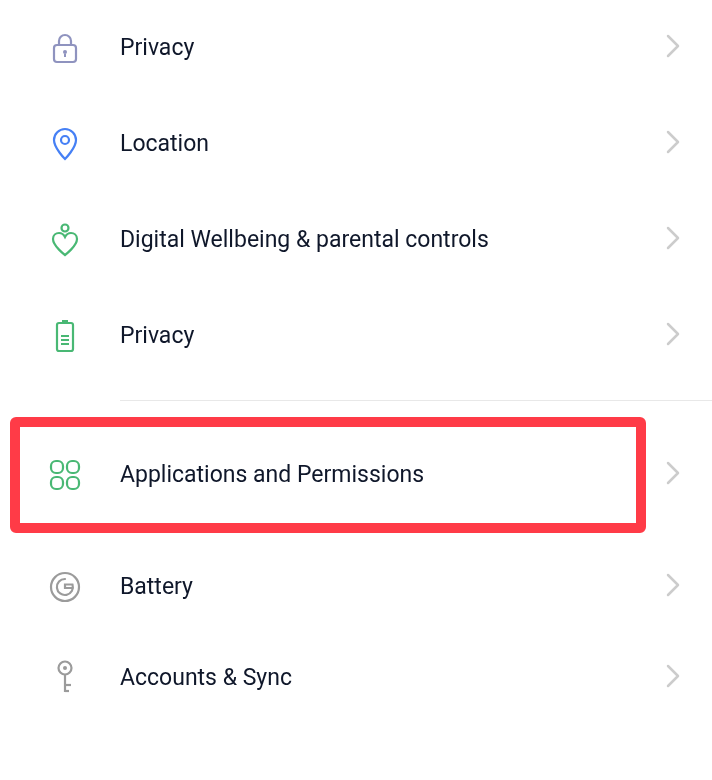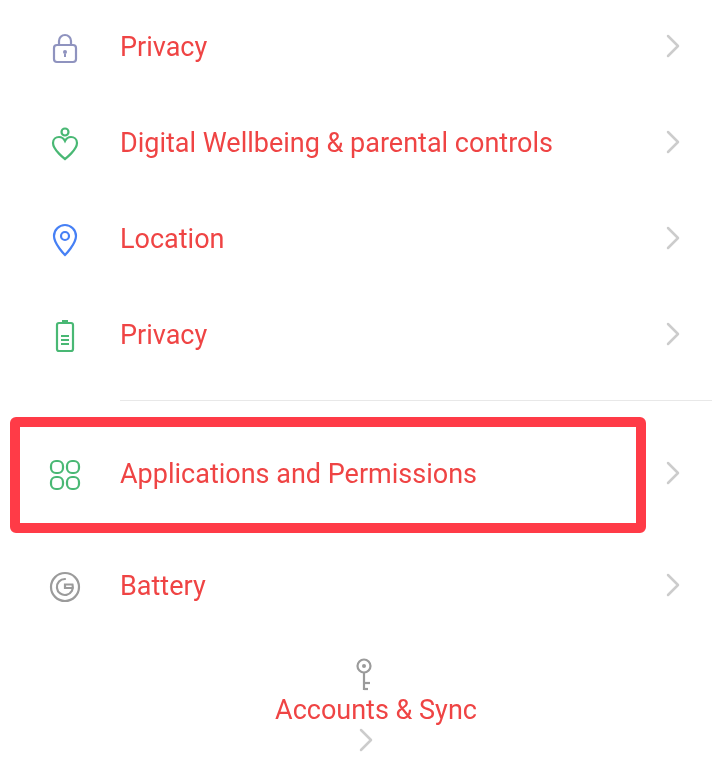--- a/index.html
+++ b/index.html
@@ -32,22 +32,22 @@
       width: 34px;
       height: 34px;
       display: flex;
       align-items: center;
       justify-content: center;
       flex-shrink: 0;
     }
     
     .settings-item .label {
       flex: 1;
-      font-size: 27px;
-      color: #ef4444;
+      font-size: 23px;
+      color: #0f172a;
       margin-left: 38px;
       line-height: 1.3;
       padding-right: 14px;
     }
     
     .settings-item .chevron {
       flex-shrink: 0;
       margin-left: 4px;
     }
     
@@ -100,41 +100,41 @@
     <span class="label">Privacy</span>
     <span class="chevron">
       <svg width="14" height="24" viewBox="0 0 14 24" fill="none">
         <path d="M2 2 L12 12 L2 22" stroke="#cccccc" stroke-width="2.5" stroke-linecap="round" stroke-linejoin="round"></path>
       </svg>
     </span>
   </div>
 
   <div class="settings-item">
     <span class="icon-wrapper">
+      <svg width="28" height="34" viewBox="0 0 28 34" fill="none">
+        <path d="M14 2 C8 2 3 7 3 13 C3 21 14 32 14 32 C14 32 25 21 25 13 C25 7 20 2 14 2 Z" stroke="#4680f5" stroke-width="2.2" fill="none"></path>
+        <circle cx="14" cy="13" r="4" stroke="#4680f5" stroke-width="2.2" fill="none"></circle>
+      </svg>
+    </span>
+    <span class="label">Location</span>
+    <span class="chevron">
+      <svg width="14" height="24" viewBox="0 0 14 24" fill="none">
+        <path d="M2 2 L12 12 L2 22" stroke="#cccccc" stroke-width="2.5" stroke-linecap="round" stroke-linejoin="round"></path>
+      </svg>
+    </span>
+  </div>
+
+  <div class="settings-item">
+    <span class="icon-wrapper">
       <svg width="32" height="34" viewBox="0 0 32 34" fill="none">
         <circle cx="16" cy="5" r="3.5" stroke="#49b874" stroke-width="2.2" fill="none"></circle>
         <path d="M16 32 C16 32 4 23 4 16 C4 12 7 10 10 10 C13 10 15 12 16 14 C17 12 19 10 22 10 C25 10 28 12 28 16 C28 23 16 32 16 32 Z" stroke="#49b874" stroke-width="2.2" fill="none"></path>
       </svg>
     </span>
     <span class="label">Digital Wellbeing &amp; parental controls</span>
-    <span class="chevron">
-      <svg width="14" height="24" viewBox="0 0 14 24" fill="none">
-        <path d="M2 2 L12 12 L2 22" stroke="#cccccc" stroke-width="2.5" stroke-linecap="round" stroke-linejoin="round"></path>
-      </svg>
-    </span>
-  </div>
-
-  <div class="settings-item">
-    <span class="icon-wrapper">
-      <svg width="28" height="34" viewBox="0 0 28 34" fill="none">
-        <path d="M14 2 C8 2 3 7 3 13 C3 21 14 32 14 32 C14 32 25 21 25 13 C25 7 20 2 14 2 Z" stroke="#4680f5" stroke-width="2.2" fill="none"></path>
-        <circle cx="14" cy="13" r="4" stroke="#4680f5" stroke-width="2.2" fill="none"></circle>
-      </svg>
-    </span>
-    <span class="label">Location</span>
     <span class="chevron">
       <svg width="14" height="24" viewBox="0 0 14 24" fill="none">
         <path d="M2 2 L12 12 L2 22" stroke="#cccccc" stroke-width="2.5" stroke-linecap="round" stroke-linejoin="round"></path>
       </svg>
     </span>
   </div>
 
   <div class="settings-item">
     <span class="icon-wrapper">
       <svg width="22" height="34" viewBox="0 0 22 34" fill="none">
@@ -184,21 +184,21 @@
       </svg>
     </span>
     <span class="label">Battery</span>
     <span class="chevron">
       <svg width="14" height="24" viewBox="0 0 14 24" fill="none">
         <path d="M2 2 L12 12 L2 22" stroke="#cccccc" stroke-width="2.5" stroke-linecap="round" stroke-linejoin="round"></path>
       </svg>
     </span>
   </div>
 
-  <div class="settings-item" style="padding-bottom:8px; min-height:70px;flex-direction:column;">
+  <div class="settings-item" style="padding-bottom:8px; min-height:70px;">
     <span class="icon-wrapper">
       <svg width="24" height="36" viewBox="0 0 24 36" fill="none">
         <circle cx="12" cy="8" r="6.5" stroke="#9b9b9b" stroke-width="2.2" fill="none"></circle>
         <circle cx="12" cy="8" r="2" fill="#9b9b9b"></circle>
         <line x1="12" y1="14.5" x2="12" y2="32" stroke="#9b9b9b" stroke-width="2.2"></line>
         <line x1="12" y1="25" x2="18" y2="25" stroke="#9b9b9b" stroke-width="2.2"></line>
         <line x1="12" y1="31" x2="16" y2="31" stroke="#9b9b9b" stroke-width="2.2"></line>
       </svg>
     </span>
     <span class="label">Accounts &amp; Sync</span>

